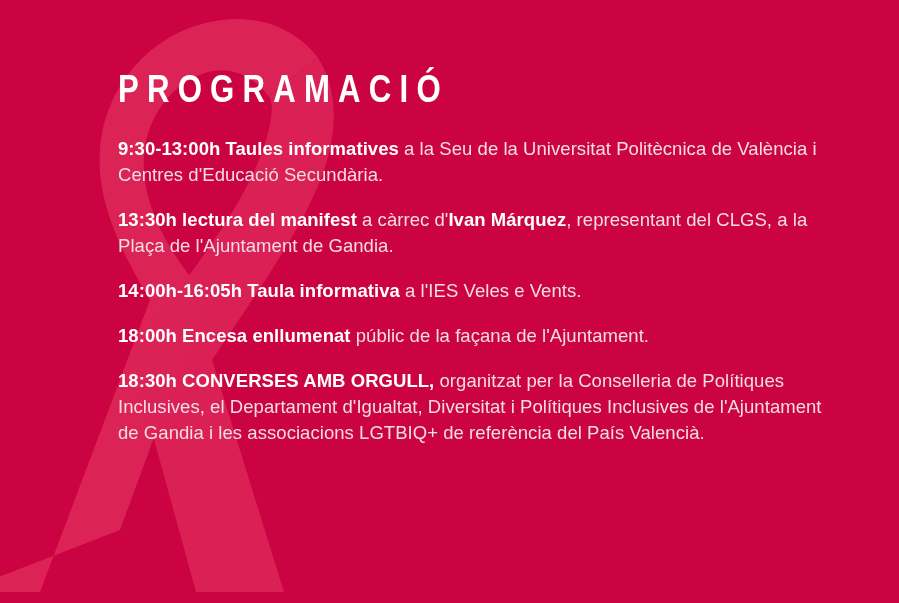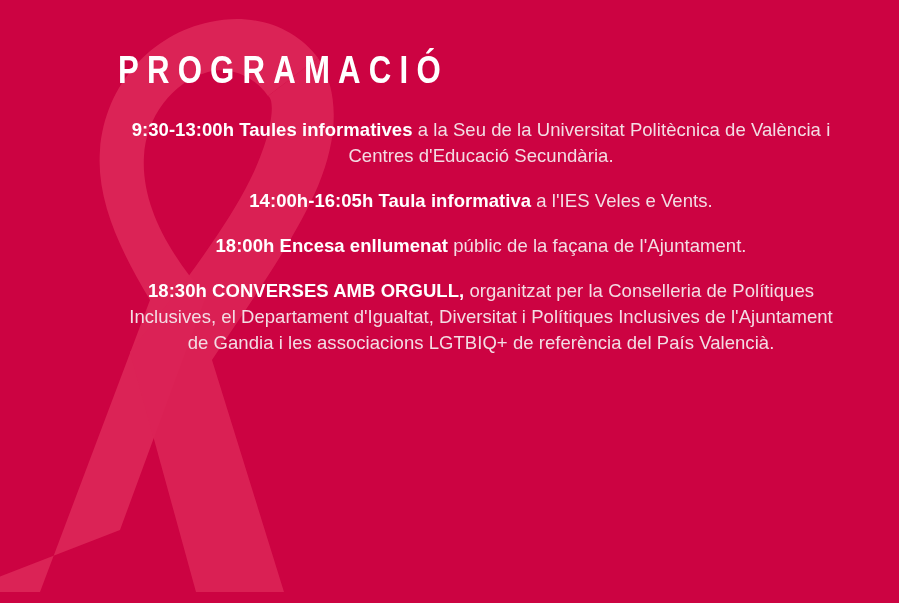--- a/index.html
+++ b/index.html
@@ -25,21 +25,21 @@
     top: 0;
     width: 899px;
     height: 603px;
     pointer-events: none;
   }
 
   
   #content {
     position: absolute;
     left: 118px;
-    top: 51px;
+    top: 70px;
     width: 726px;
   }
 
   #poster-title {
     color: #ffffff;
     font-size: 38px;
     font-weight: bold;
     letter-spacing: 10px;
     line-height: 1.05;
     margin: 0 0 26px 0;
@@ -53,21 +53,20 @@
     margin: 0;
     padding: 0;
   }
 
   .schedule-item {
     color: #f6e5ea;
     font-size: 18.5px;
     line-height: 26px;
     margin: 0 0 19px 0;
     letter-spacing: 0.05px;
-    text-align: center;
   }
 
   .schedule-item:last-child {
     margin-bottom: 8px;
   }
 
   .item-lead {
     color: #ffffff;
     font-weight: bold;
   }
@@ -118,20 +117,23 @@
   <div id="content">
 
     <h1 id="poster-title">PROGRAMACIÓ</h1>
 
     <ul class="schedule-list">
 
       <li class="schedule-item">
         <span class="item-lead">9:30-13:00h Taules informatives</span><span class="item-rest"> a la Seu de la Universitat Politècnica de València i Centres d'Educació Secundària.</span>
       </li>
 
+      <li class="schedule-item">
+        <span class="item-lead">13:30h lectura del manifest</span><span class="item-rest"> a càrrec d'</span><span class="item-lead">Ivan Márquez</span><span class="item-rest">, representant del CLGS, a la Plaça de l'Ajuntament de Gandia.</span>
+      </li>
 
 
       <li class="schedule-item">
         <span class="item-lead">14:00h-16:05h Taula informativa</span><span class="item-rest"> a l'IES Veles e Vents.</span>
       </li>
 
       <li class="schedule-item">
         <span class="item-lead">18:00h Encesa enllumenat</span><span class="item-rest"> públic de la façana de l'Ajuntament.</span>
       </li>
 

